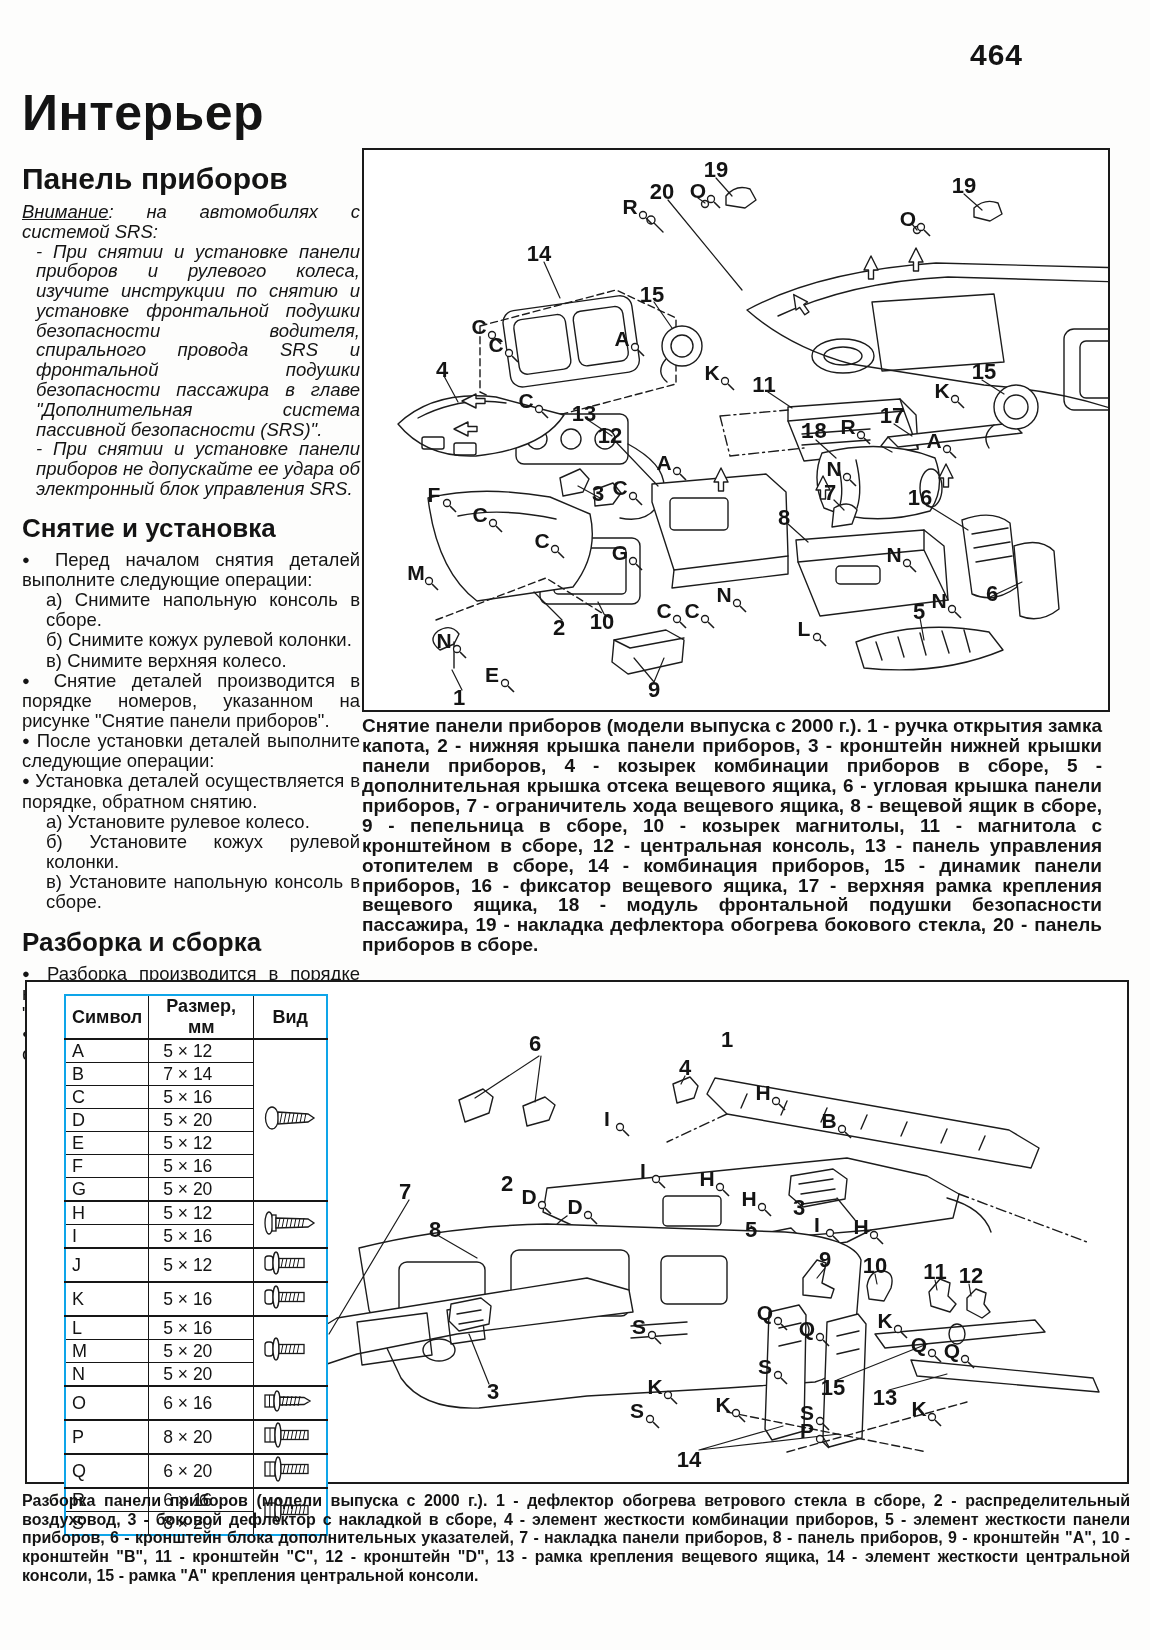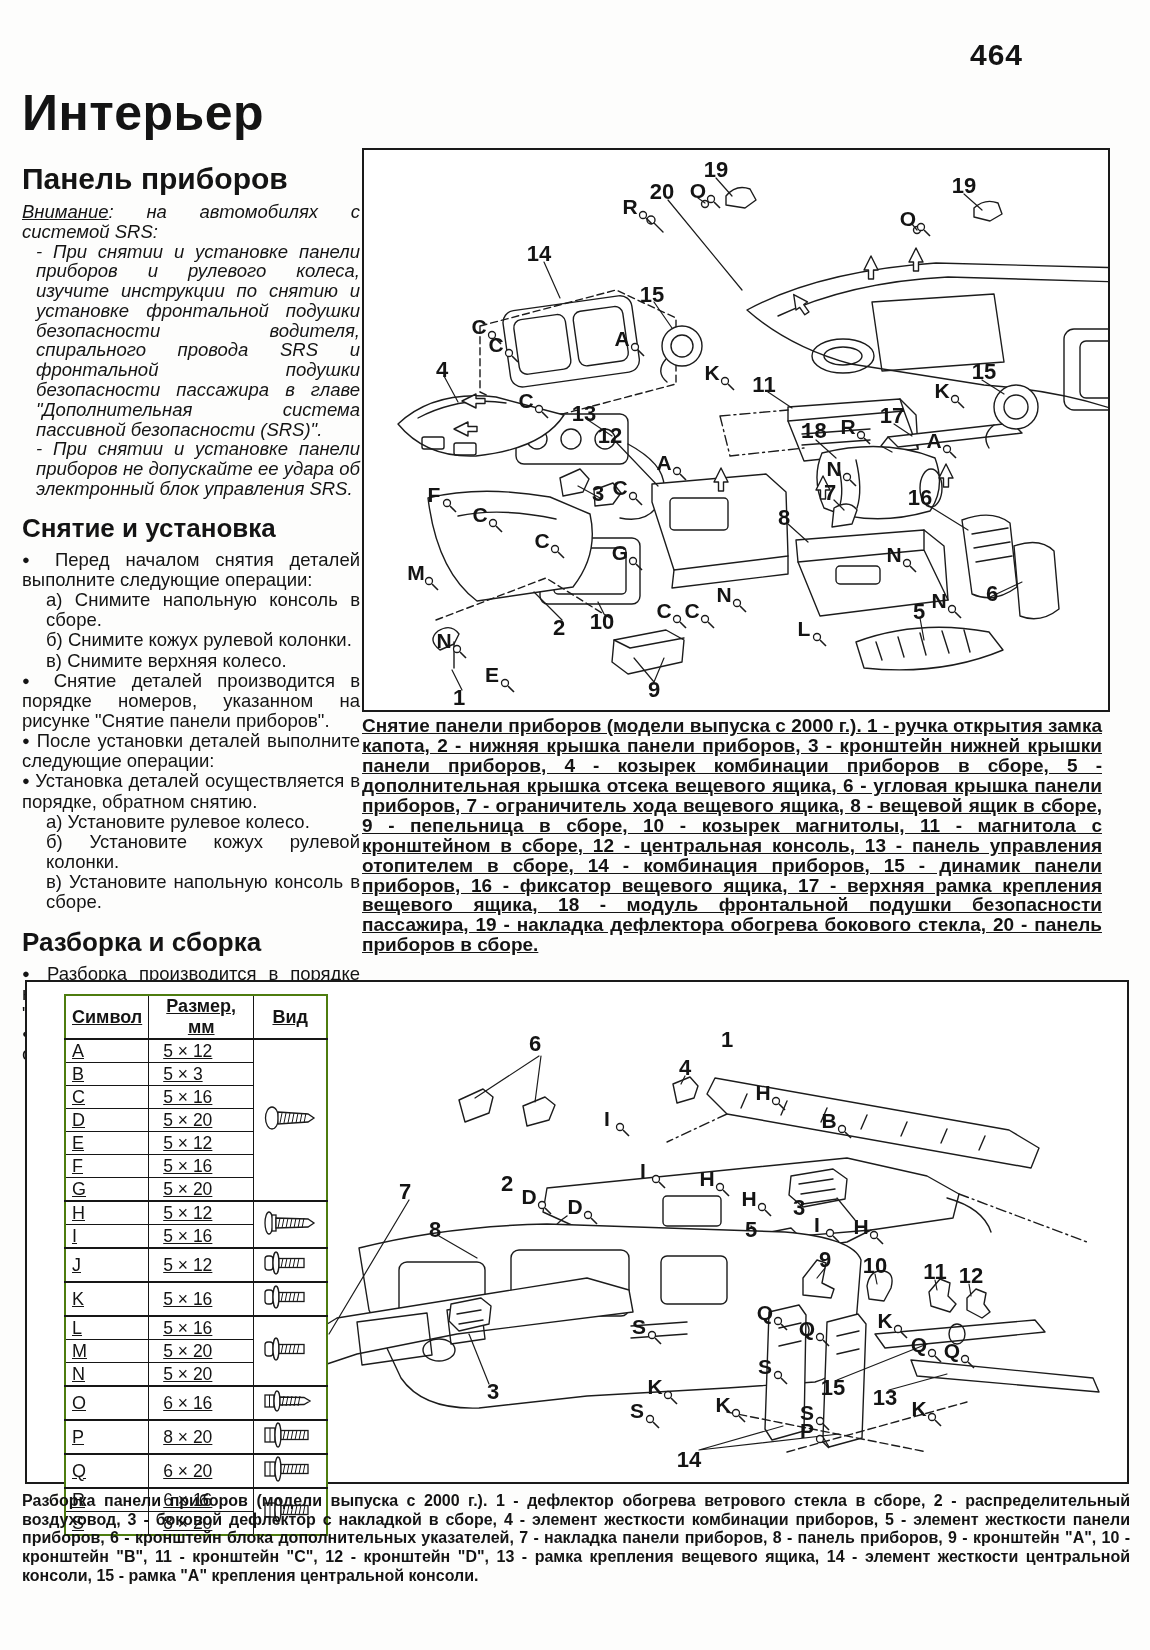--- a/index.html
+++ b/index.html
@@ -26,24 +26,24 @@
   .figure{position:absolute;border:2px solid #1a1a1a;background:#fff;}
   #fig1{left:362px;top:148px;width:744px;height:560px;text-align:right;}
   #fig2{left:25px;top:980px;width:1100px;height:500px;}
   .figure svg.art{position:absolute;left:0;top:0;}
   .labels{position:absolute;left:0;top:0;width:100%;height:100%;}
   .fig-label{position:absolute;transform:translate(-50%,-50%);font-weight:700;font-size:22px;line-height:1;white-space:nowrap;}
   .fig-label.letter{font-size:21px;}
   .lscrew{position:absolute;transform:translate(-50%,-50%);}
   
   .cap{position:absolute;font-weight:700;text-align:justify;margin:0;}
-  .cap1{left:362px;top:716px;width:740px;font-size:19px;line-height:1.05;text-decoration:underline;}
+  .cap1{left:362px;top:716px;width:740px;font-size:19px;line-height:1.05;}
   .cap2{left:22px;top:1492px;width:1108px;font-size:16px;line-height:1.17;}
   
-  #fasteners{position:absolute;left:64px;top:994px;border-collapse:collapse;background:#fff;border:2px solid #4d7c0f;text-decoration:underline;}
+  #fasteners{position:absolute;left:64px;top:994px;border-collapse:collapse;background:#fff;border:2px solid #0ea5e9;}
   #fasteners th,#fasteners td{border:1.5px solid #161616;}
   #fasteners th{font-weight:700;font-size:18px;height:28px;padding:0 6px;text-align:left;}
   #fasteners th.c{text-align:center;}
   #fasteners td.sym{width:70px;padding:0 6px;height:22px;font-size:18px;}
   #fasteners td.size{width:86px;padding:0 4px 0 14px;font-size:17.5px;}
   #fasteners td.icon{width:70px;text-align:center;}
   #fasteners tr.gs td{border-top:2px solid #161616;}
 </style>
 </head>
 <body>
@@ -671,21 +671,21 @@
             <line x1="24" y1="8" x2="22" y2="18" stroke="#1a1a1a" stroke-width="1"></line>
             <line x1="28" y1="8" x2="26" y2="18" stroke="#1a1a1a" stroke-width="1"></line>
             <line x1="32" y1="8" x2="30" y2="18" stroke="#1a1a1a" stroke-width="1"></line>
             <line x1="36" y1="8" x2="34" y2="18" stroke="#1a1a1a" stroke-width="1"></line>
             <line x1="40" y1="8" x2="38" y2="18" stroke="#1a1a1a" stroke-width="1"></line>
             <line x1="44" y1="8" x2="42" y2="18" stroke="#1a1a1a" stroke-width="1"></line>
           </svg></td>
       </tr>
       <tr>
         <td class="sym">B</td>
-        <td class="size">5 × 3</td>
+        <td class="size">7 × 14</td>
       </tr>
       <tr>
         <td class="sym">C</td>
         <td class="size">5 × 16</td>
       </tr>
       <tr>
         <td class="sym">D</td>
         <td class="size">5 × 20</td>
       </tr>
       <tr>

